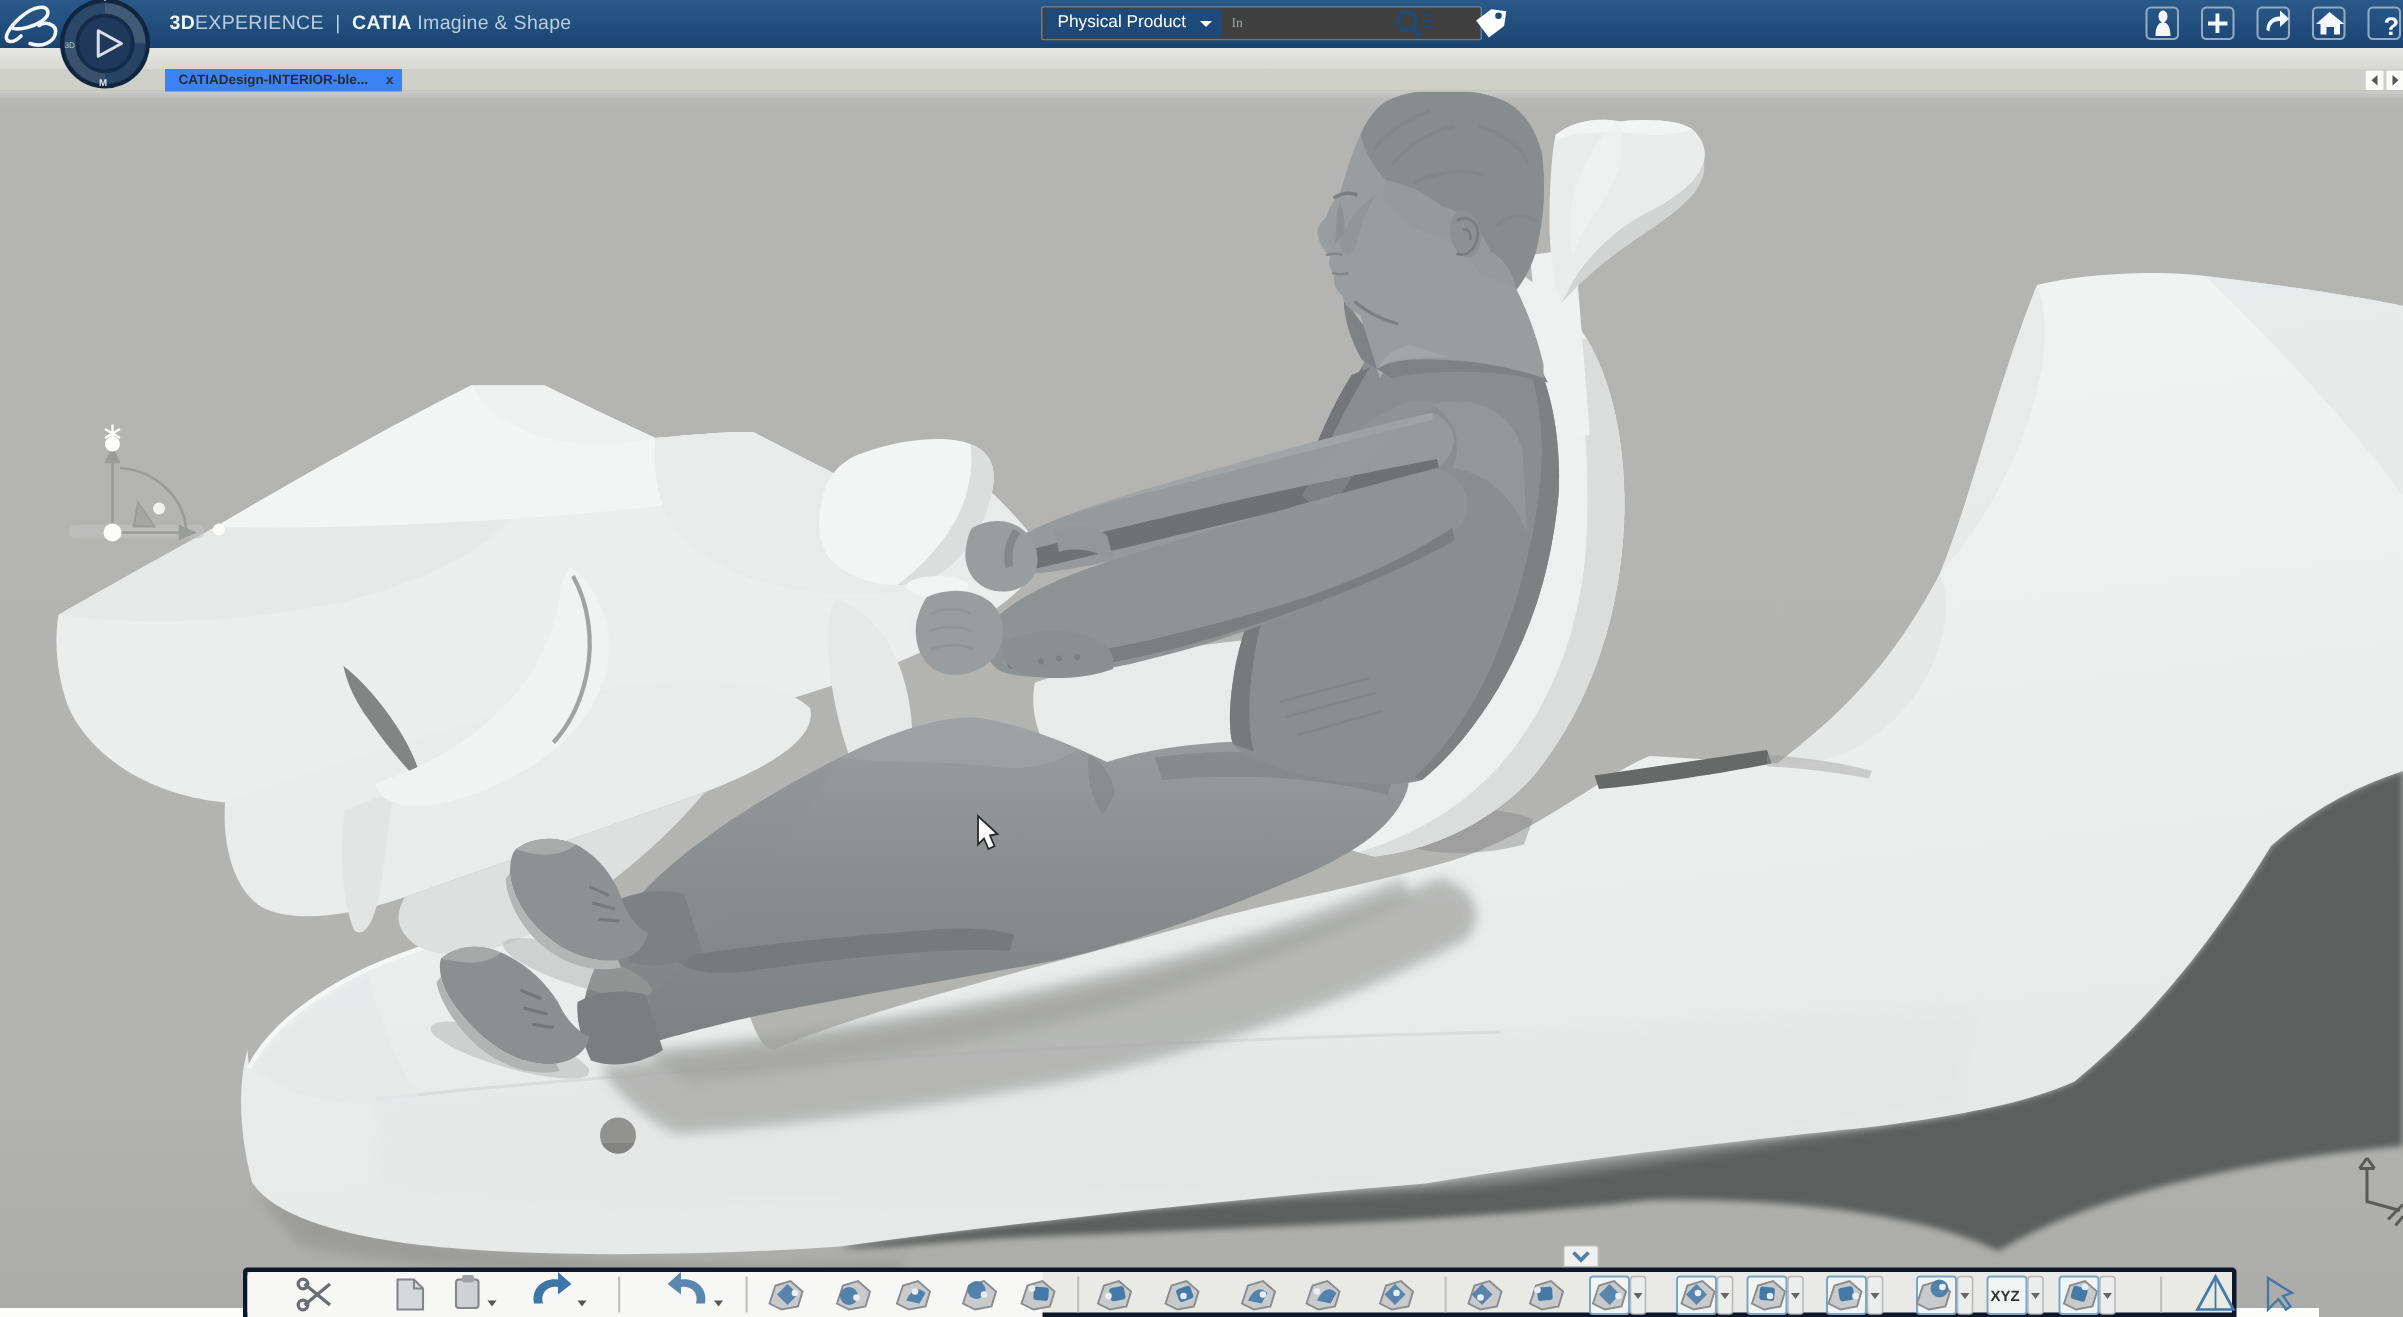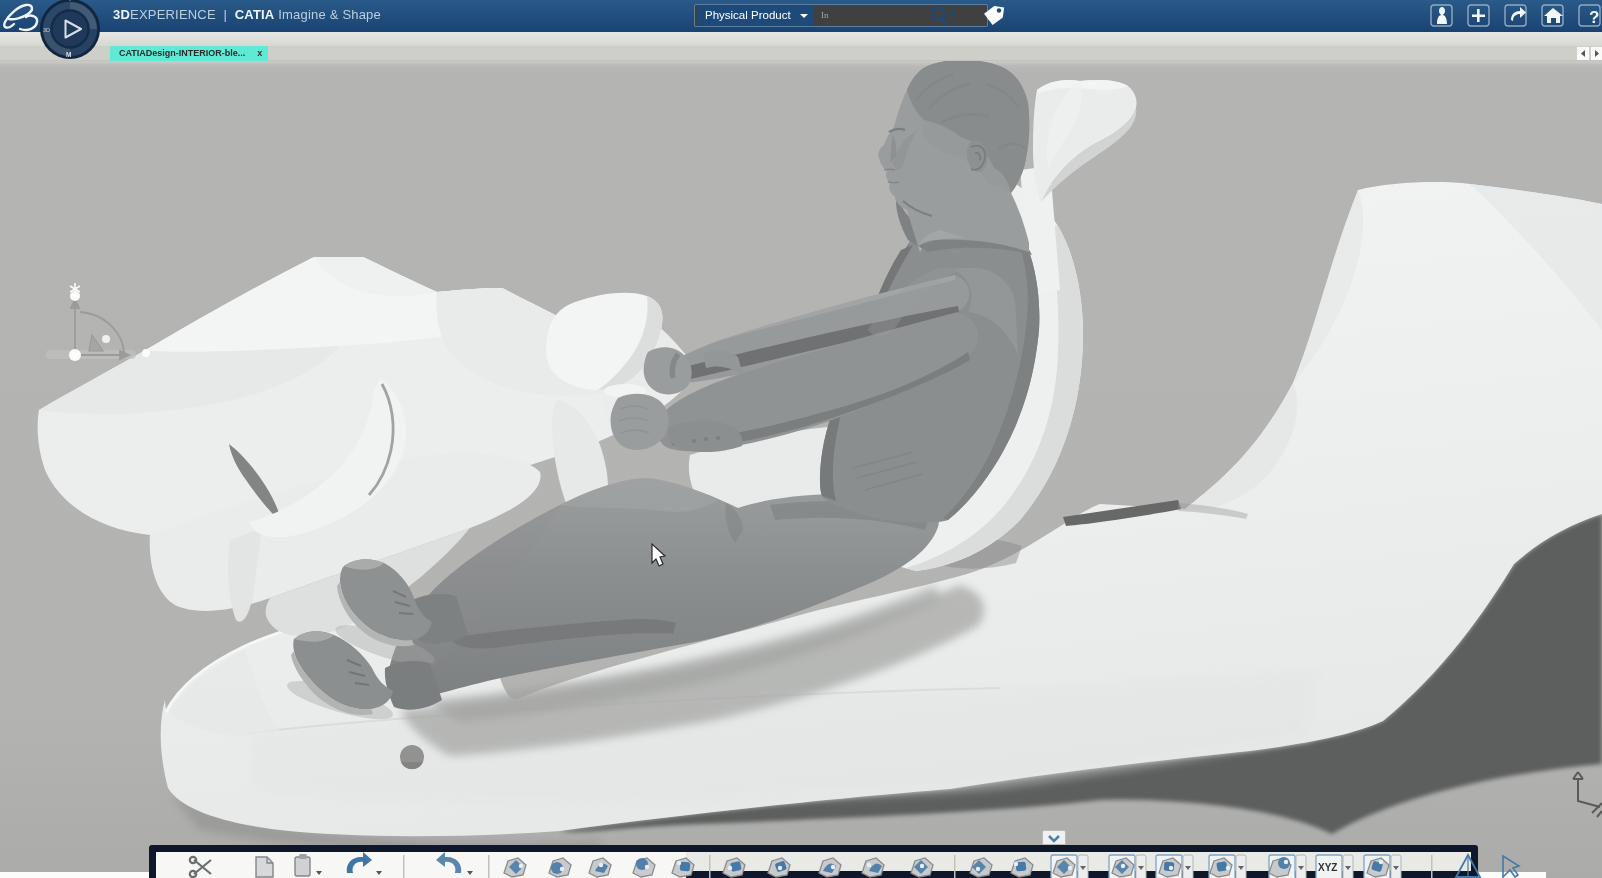--- a/index.html
+++ b/index.html
@@ -1,34 +1,34 @@
 <!DOCTYPE html>
 <html><head><meta charset="utf-8">
 <style>
   html,body{margin:0;padding:0;background:#fff;}
   *{box-sizing:border-box;}
   #page{position:relative;width:1602px;height:878px;overflow:hidden;font-family:"Liberation Sans",sans-serif;}
   #topbar{position:absolute;left:0;top:0;width:1602px;height:32px;background:linear-gradient(#2a5a89,#1a4372);}
   #strip1{position:absolute;left:0;top:32px;width:1602px;height:14px;background:linear-gradient(#e6e6e2,#d8d8d3);}
   #tabrow{position:absolute;left:0;top:46px;width:1602px;height:15px;background:#cfcfca;border-bottom:1px solid #c3c3be;}
-  #doctab{position:absolute;left:110px;top:46px;width:158px;height:15px;background:#5eead4;font-size:9px;font-weight:bold;color:#2b2b2b;line-height:15px;padding-left:9px;}
+  #doctab{position:absolute;left:110px;top:46px;width:158px;height:15px;background:#3b82f6;font-size:9px;font-weight:bold;color:#2b2b2b;line-height:15px;padding-left:9px;}
   #doctab .x{font-weight:bold;color:#333;margin-left:12px;font-size:9px;}
   #title{position:absolute;left:113px;top:7px;font-size:13px;color:#b9cfdf;letter-spacing:0.2px;}
   #title b{color:#eef5fa;font-weight:bold;}
   #viewport{position:absolute;left:0;top:61px;width:1602px;height:817px;background:#b4b5b3;}
   #search{position:absolute;left:677px;top:4px;width:294px;height:23px;background:#404040;border-radius:2px;box-shadow:inset 0 0 0 1px #5b7f9f;margin-left:17px;}
   #ppbox{position:absolute;left:3px;top:2px;width:117px;height:19px;background:#1d4a79;color:#fff;font-size:11.5px;line-height:18px;text-align:left;padding-left:8px;}
   #ppbox:after{content:"";position:absolute;right:6px;top:8px;border:4px solid transparent;border-top-color:#fff;}
   #searchin{position:absolute;left:127px;top:6px;font-size:9px;color:#9aa6ae;font-family:Liberation Serif, serif;}
   #tabarrows{position:absolute;left:1577px;top:47px;width:26px;height:13px;}
   .btab{text-align:center;font-size:9px;color:#1a1a1a;line-height:14px;white-space:nowrap;}
   .btab.act{background:#a5c6de;}
   #btabs{position:absolute;left:542px;top:830px;width:494px;height:15px;background:#f4f4f2;border:1px solid #bcbcb7;border-bottom:none;border-radius:2px 2px 0 0;display:flex;}
   #bchev{position:absolute;left:1042px;top:830px;width:24px;height:15px;background:#f0f0ee;border:1px solid #bcbcb7;border-radius:2px 2px 0 0;}
-  #btools{position:absolute;left:149px;top:845px;width:1329px;height:33px;background:#e9e9e6;border:7px solid #0f172a;border-radius:3px 3px 0 0;}
+  #btools{position:absolute;left:162px;top:845px;width:1329px;height:33px;background:#e9e9e6;border:3px solid #0f172a;border-radius:3px 3px 0 0;}
   #btoolsL{position:absolute;left:0px;top:0px;width:530px;height:31px;background:#f7f7f5;border-radius:3px 0 0 0;}
   #bottomwhite{position:absolute;left:0;top:872px;width:1546px;height:6px;background:#fcfcfb;}
 </style></head>
 <body>
 <div id="page">
   <div id="viewport">
     <svg id="scene" width="1602" height="817" viewBox="0 61 1602 817" xmlns="http://www.w3.org/2000/svg">
       <defs>
         <linearGradient id="bgg" x1="0" y1="0" x2="0" y2="1">
           <stop offset="0" stop-color="#cbccca"></stop>

